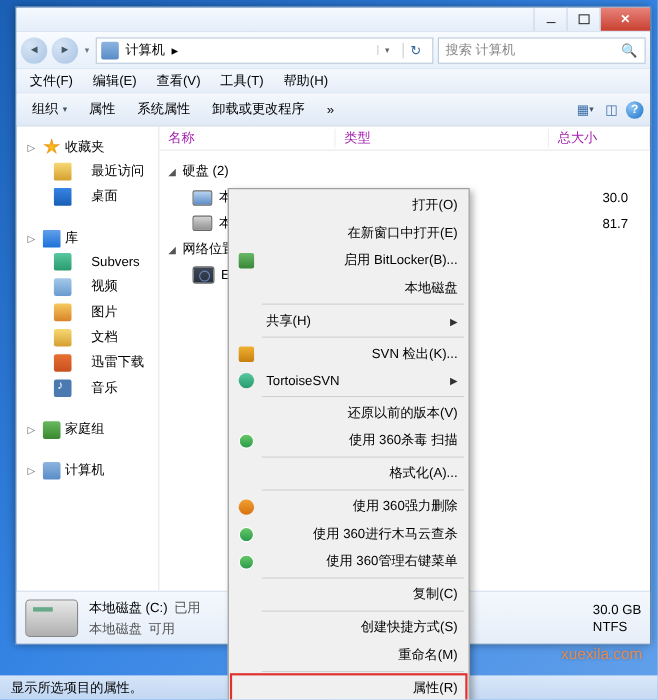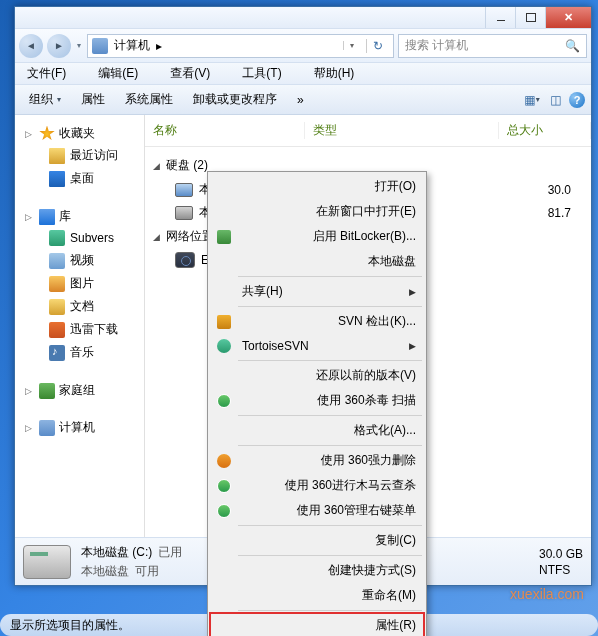--- a/index.html
+++ b/index.html
@@ -16,54 +16,54 @@
     .navbar { height: 34px; background: linear-gradient(to bottom, #f8fbff, #e8f0fb); display: flex; align-items: center; padding: 0 4px; gap: 4px; border-bottom: 1px solid #d4e0f0; }
     .nav-arrow { width: 24px; height: 24px; border-radius: 50%; background: radial-gradient(circle at 30% 30%, #d8e5f5, #a8c4e4); display: flex; align-items: center; justify-content: center; color: #456; font-size: 10px; }
     .nav-dd { font-size: 8px; color: #678; padding: 0 2px; }
     .addressbar { flex: 1; height: 24px; border: 1px solid #b8c8dc; background: #fff; display: flex; align-items: center; padding: 0 4px; gap: 6px; }
     .addr-icon { width: 16px; height: 16px; background: linear-gradient(to bottom, #8db4e0, #5a8cc8); border-radius: 2px; }
     .addr-dd { border-left: 1px solid #ccc; padding: 0 6px; font-size: 8px; color: #666; }
     .addr-ref { border-left: 1px solid #ccc; padding: 0 6px; color: #3a6ea5; }
     .searchbox { width: 189px; height: 24px; border: 1px solid #b8c8dc; background: #fff; display: flex; align-items: center; padding: 0 6px; gap: 4px; color: #888; }
     .searchbox .mg { margin-left: auto; color: #4a7ab0; }
     
-    .menubar { height: 22px; background: linear-gradient(to bottom, #f4f8fd, #e6eef9); display: flex; align-items: center; padding: 0 4px; gap: 16px; border-bottom: 1px solid #d4e0f0; text-align: right; }
+    .menubar { height: 22px; background: linear-gradient(to bottom, #f4f8fd, #e6eef9); display: flex; align-items: center; padding: 0 4px; gap: 2px; border-bottom: 1px solid #d4e0f0; text-align: right; }
     .menu-item { padding: 3px 8px; cursor: default; }
     
     .toolbar { height: 30px; background: linear-gradient(to bottom, #f4f8fd, #dfe9f6); display: flex; align-items: center; padding: 0 6px; gap: 4px; border-bottom: 1px solid #c8d6e8; }
     .tb-item { padding: 4px 8px; cursor: default; display: flex; align-items: center; gap: 4px; }
     .tb-dd { font-size: 8px; color: #456; }
     .tb-right { margin-left: auto; display: flex; align-items: center; gap: 2px; }
     .tb-icon { width: 22px; height: 22px; display: flex; align-items: center; justify-content: center; color: #3a6ea5; }
     .help-icon { width: 16px; height: 16px; border-radius: 50%; background: radial-gradient(circle at 30% 30%, #8ec5f4, #1a73c8); color: #fff; font-size: 11px; font-weight: bold; display: flex; align-items: center; justify-content: center; }
     
     .body { flex: 1; display: flex; overflow: hidden; }
     .sidebar { width: 130px; background: #fff; border-right: 1px solid #e0e0e0; padding: 8px 0; overflow: hidden; }
     .sb-group { margin-bottom: 16px; }
     .sb-header { display: flex; align-items: center; gap: 4px; padding: 2px 8px 2px 10px; }
     .sb-header .caret { font-size: 9px; color: #666; width: 10px; }
     .sb-header .ic { width: 16px; height: 16px; }
-    .sb-item { display: flex; align-items: center; gap: 5px; padding: 3px 8px 3px 34px; }
+    .sb-item { display: flex; align-items: center; gap: 18px; padding: 3px 8px 3px 34px; }
     .sb-item .ic { width: 16px; height: 16px; }
     .ic-star { background: radial-gradient(circle, #fbbf24, #d97706); clip-path: polygon(50% 0%, 61% 35%, 98% 35%, 68% 57%, 79% 91%, 50% 70%, 21% 91%, 32% 57%, 2% 35%, 39% 35%); }
     .ic-folder { background: linear-gradient(to bottom, #f8d874, #d4a030); border-radius: 1px; }
     .ic-desktop { background: linear-gradient(to bottom, #3584e4, #1a5fb4); border-radius: 1px; }
     .ic-lib { background: linear-gradient(to bottom, #62a0ea, #1c71d8); border-radius: 1px; }
     .ic-svn { background: linear-gradient(to bottom, #57c8a0, #2a9a6e); border-radius: 2px; }
     .ic-video { background: linear-gradient(to bottom, #a4c8e8, #6a9cd0); border-radius: 2px; }
     .ic-pic { background: linear-gradient(to bottom, #f8c860, #d88428); border-radius: 2px; }
     .ic-doc { background: linear-gradient(to bottom, #f8d874, #d4a030); border-radius: 2px; }
     .ic-dl { background: linear-gradient(to bottom, #e87030, #c85020); border-radius: 2px; }
     .ic-music { background: #4a7ab0; border-radius: 2px; position: relative; }
     .ic-music::before { content: "♪"; color: #fff; position: absolute; top: 0; left: 3px; font-size: 11px; }
     .ic-home { background: linear-gradient(to bottom, #6ab860, #3a8830); border-radius: 2px; }
     .ic-computer { width: 18px; height: 16px; background: linear-gradient(to bottom, #8db4e0, #5a8cc8); border-radius: 2px; }
     
     .content { flex: 1; background: #fff; display: flex; flex-direction: column; }
-    .col-headers { height: 32px; display: flex; align-items: center; border-bottom: 1px solid #e8e8e8; color: #4d7c0f; }
+    .col-headers { height: 22px; display: flex; align-items: center; border-bottom: 1px solid #e8e8e8; color: #a21caf; }
     .ch { padding: 0 8px; border-right: 1px solid #eee; }
     .ch1 { width: 160px; } .ch2 { width: 194px; } .ch3 { flex: 1; text-align: left; }
     
     .content-body { flex: 1; position: relative; padding: 6px 0; }
     .cat-row { display: flex; align-items: center; gap: 6px; padding: 4px 8px; }
     .cat-caret { font-size: 9px; color: #555; }
     .drive-row { display: flex; align-items: center; gap: 6px; padding: 3px 8px 3px 30px; }
     .drive-row .ic { width: 18px; height: 14px; background: linear-gradient(to bottom, #d4d4d4, #909090); border-radius: 2px; border: 1px solid #666; }
     .drive-row .ic.os { background: linear-gradient(to bottom, #b8d4f0, #5a8cc8); }
     .drive-row .ic.cam { width: 20px; height: 16px; background: linear-gradient(to bottom, #404858, #283040); border-radius: 3px; position: relative; }
@@ -83,21 +83,21 @@
     .cm-ic-360b { width: 14px; height: 14px; background: linear-gradient(to bottom, #f0a030, #d87010); border-radius: 50%; }
     
     .statusbar-details { height: 48px; background: linear-gradient(to bottom, #f4f8fd, #e6eef9); border-top: 1px solid #d4e0f0; display: flex; align-items: center; padding: 4px 8px; gap: 10px; }
     .sb-drive-icon { width: 48px; height: 34px; background: linear-gradient(to bottom, #e8e8e8, #b0b0b0); border-radius: 4px; border: 1px solid #888; position: relative; }
     .sb-drive-icon::before { content: ""; position: absolute; top: 6px; left: 6px; width: 18px; height: 4px; background: #6a8; }
     .sb-meta { display: flex; flex-direction: column; gap: 2px; }
     .sb-meta-row { display: flex; gap: 6px; }
     .sb-meta-row .lbl { color: #555; }
     .sb-meta-far { margin-left: auto; display: flex; flex-direction: column; gap: 2px; align-items: flex-start; }
     
-    .status { position: absolute; bottom: 0; left: 0; right: 0; height: 22px; background: linear-gradient(to bottom, rgba(240,245,252,0.85), rgba(216,228,244,0.85)); display: flex; align-items: center; padding: 0 10px; font-size: 12px; border-radius: 11px; }
+    .status { position: absolute; bottom: 0; left: 0; right: 0; height: 22px; background: linear-gradient(to bottom, rgba(240,245,252,0.85), rgba(216,228,244,0.85)); display: flex; align-items: center; padding: 0 10px; font-size: 12px; }
     
     .watermark { position: absolute; bottom: 34px; right: 14px; color: rgba(255,140,60,0.85); font-size: 14px; font-weight: 500; text-shadow: 0 0 3px rgba(0,0,0,0.3); }
   </style>
 </head>
 <body>
 
 <div class="window">
 
   <div class="titlebar">
     <div class="win-btn min"></div>

